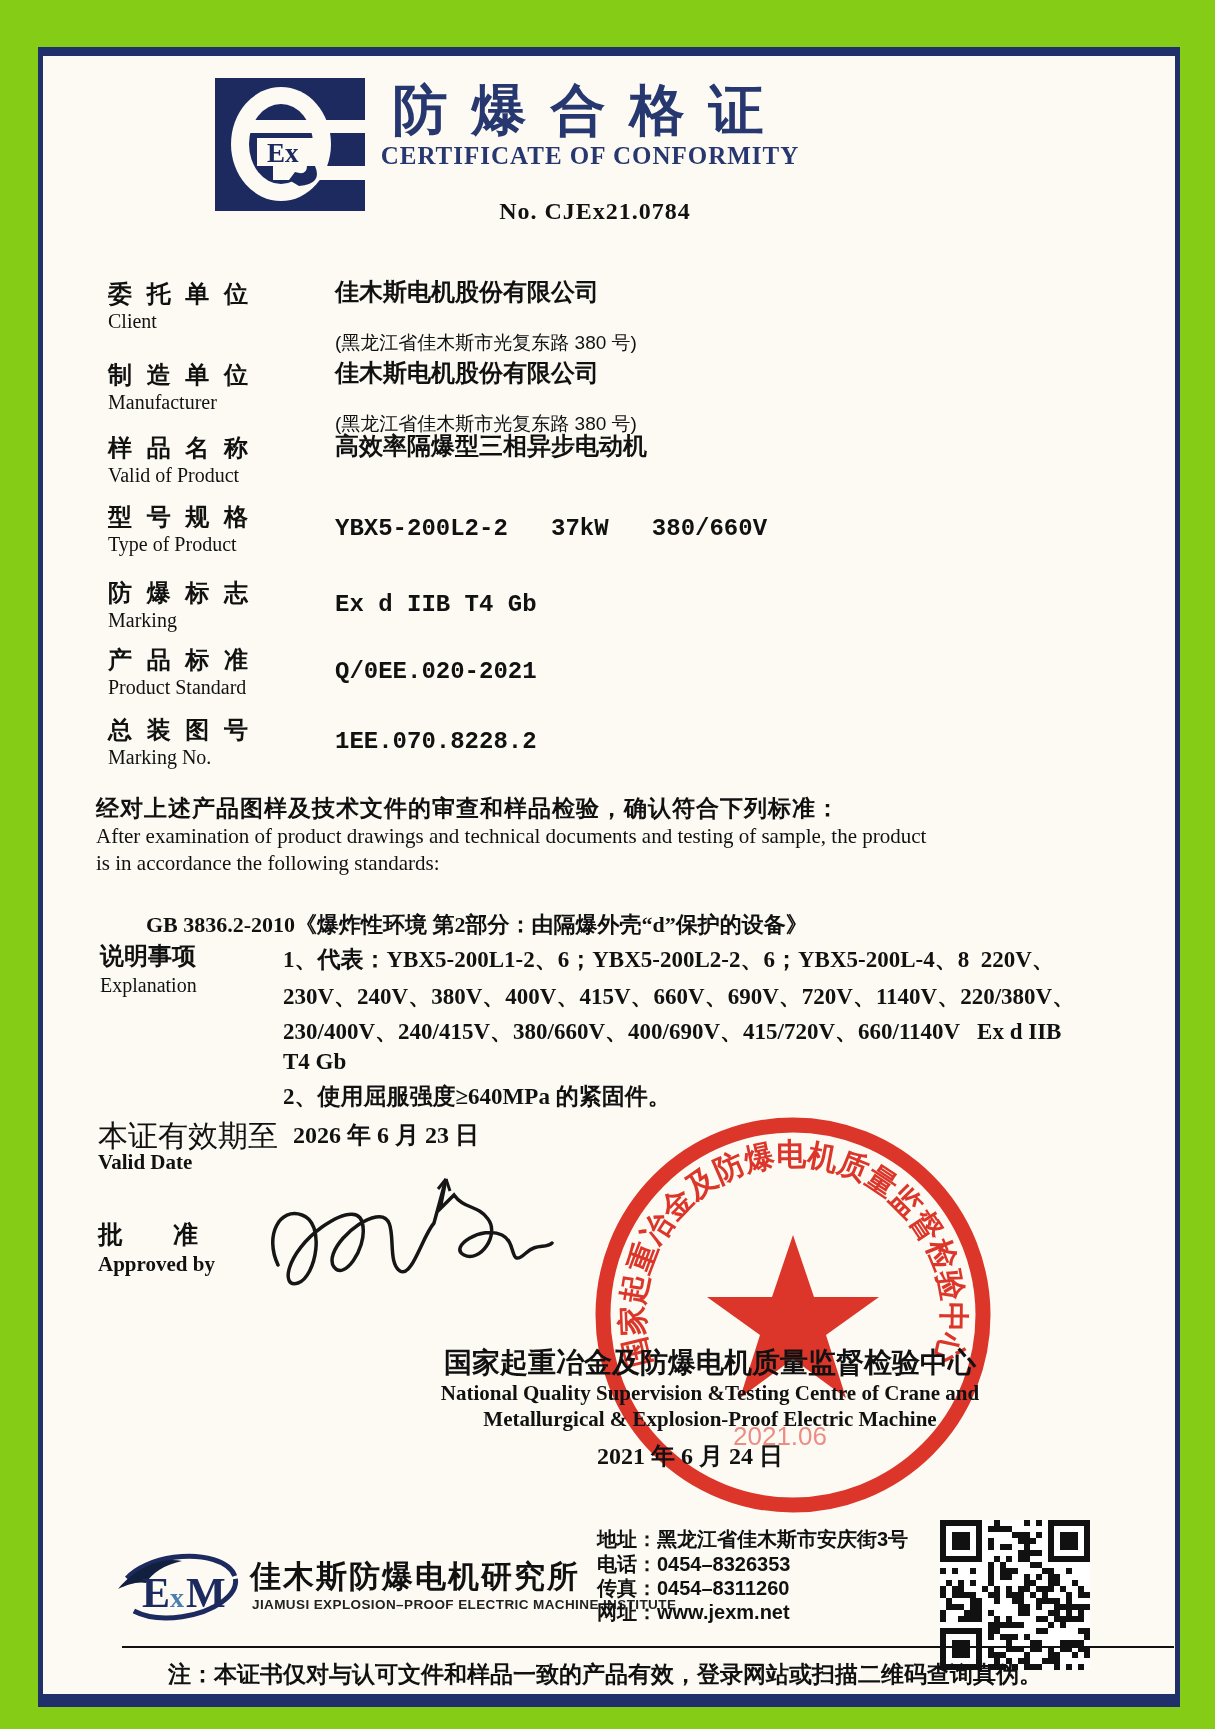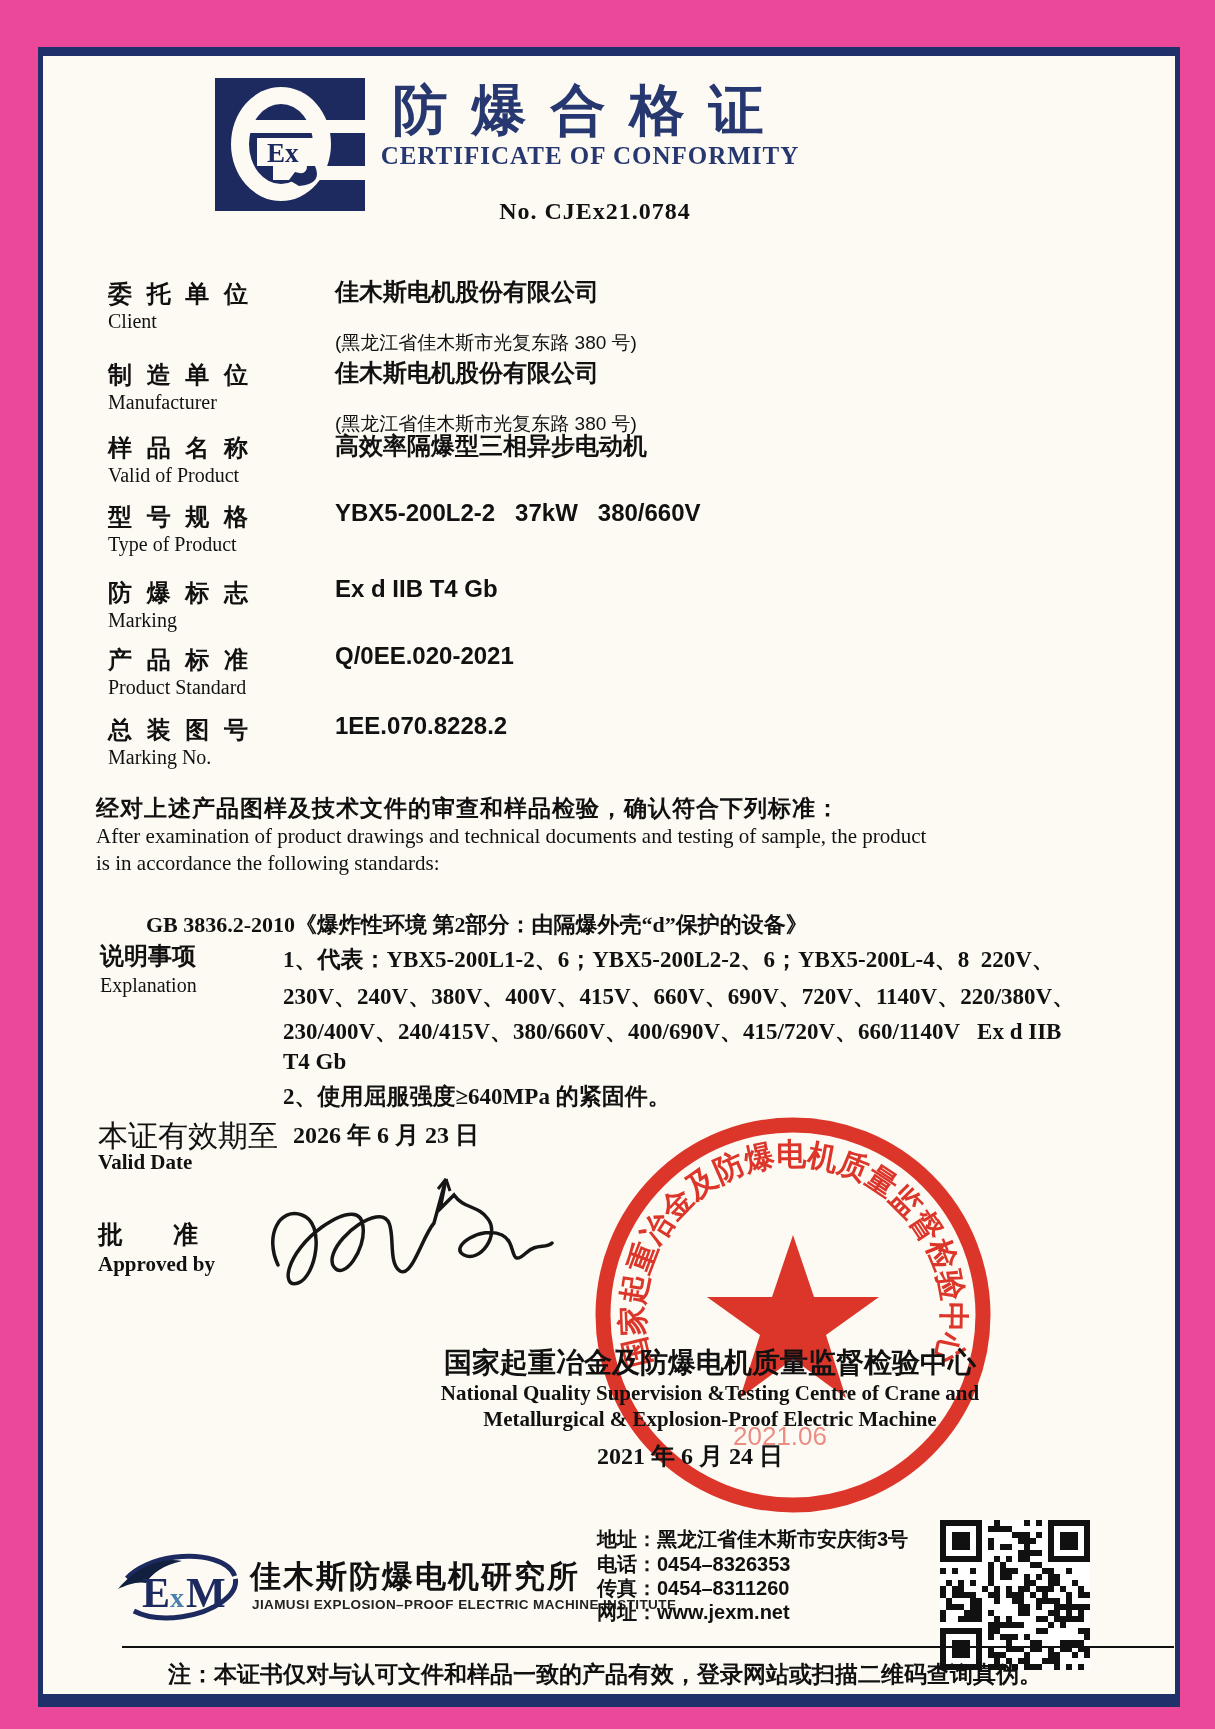--- a/index.html
+++ b/index.html
@@ -1,31 +1,31 @@
 <!DOCTYPE html>
 <html><head>
 <meta charset="utf-8">
 <style>
   html,body{margin:0;padding:0;}
   body{background:#e8e6df;font-family:"Liberation Sans",sans-serif;}
-  .page{position:relative;width:1215px;height:1729px;margin:0 auto;background:#ec4899;overflow:hidden;color:#111;}
+  .page{position:relative;width:1215px;height:1729px;margin:0 auto;background:#84cc16;overflow:hidden;color:#111;}
   .frame{position:absolute;left:38px;top:47px;width:1132px;height:1638px;
          border-top:9px solid #20306a;border-left:5px solid #20306a;
          border-right:5px solid #20306a;border-bottom:13px solid #20306a;background:#fcfaf3;}
   .abs{position:absolute;}
   .title-cn{left:355px;top:74px;width:470px;text-align:center;font-size:55px;font-weight:bold;
             letter-spacing:24px;color:#27376f;font-family:"Liberation Serif",serif;white-space:nowrap;}
   .title-en{left:355px;top:142px;width:470px;text-align:center;font-size:25px;font-weight:bold;
             color:#27376f;font-family:"Liberation Serif",serif;letter-spacing:1px;white-space:nowrap;}
   .cert-no{left:0;top:198px;width:1190px;text-align:center;font-size:24px;font-weight:bold;
            font-family:"Liberation Serif",serif;letter-spacing:1px;}
   .f-label-cn{position:absolute;left:108px;font-size:24px;font-weight:bold;letter-spacing:4px;white-space:nowrap;}
   .f-label-en{position:absolute;left:108px;font-size:20px;font-family:"Liberation Serif",serif;white-space:nowrap;}
   .f-value{position:absolute;left:335px;font-size:24px;font-weight:bold;white-space:pre;}
-  .f-value.latin{font-family:Liberation Sans, sans-serif;}
+  .f-value.latin{font-family:Liberation Mono, monospace;margin-top:16px;}
   .f-value2{position:absolute;left:335px;font-size:19px;font-weight:normal;white-space:nowrap;margin-top:19px;}
   .stmt-cn{left:96px;top:793px;font-size:23px;font-weight:bold;letter-spacing:1px;white-space:nowrap;}
   .stmt-en{left:96px;font-size:21px;font-family:"Liberation Serif",serif;white-space:nowrap;}
   .gb-line{left:146px;font-size:22px;font-weight:bold;font-family:"Liberation Serif",serif;white-space:nowrap;}
   .expl-line{left:283px;font-size:23px;font-weight:bold;font-family:"Liberation Serif",serif;white-space:pre;}
   .sig-svg{left:250px;top:1165px;}
   .seal-svg{left:583px;top:1105px;mix-blend-mode:multiply;opacity:.92;}
   .auth-cn{left:410px;top:1344px;width:600px;text-align:center;font-size:28px;font-weight:bold;white-space:nowrap;}
   .auth-en{left:410px;width:600px;text-align:center;font-size:21px;font-weight:bold;
            font-family:"Liberation Serif",serif;white-space:nowrap;}

